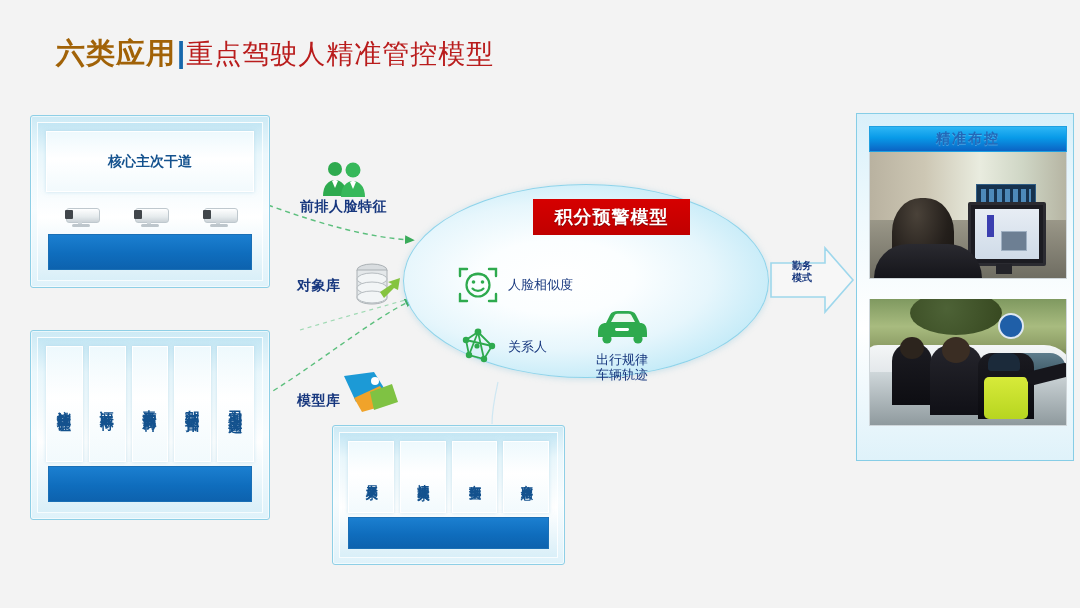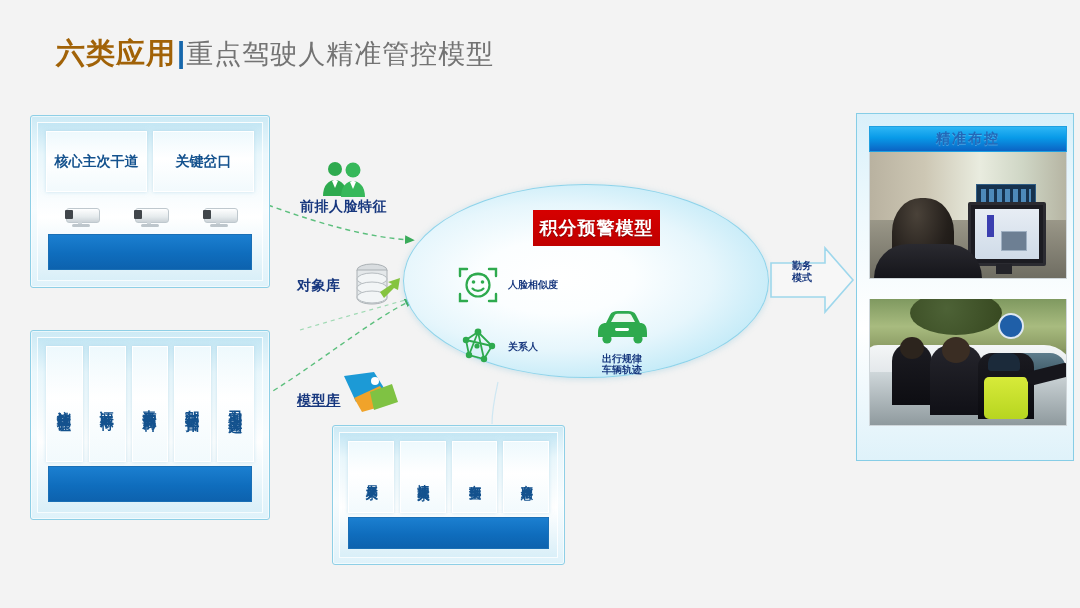--- a/index.html
+++ b/index.html
@@ -11,21 +11,21 @@
   }
   .slide{position:absolute;inset:0;background:#f3f3f3;}
 
   
   .title-wrap{position:absolute;left:56px;top:34px;display:flex;align-items:baseline;}
   .title-strong{
     font-size:29px;font-weight:bold;color:#a16207;letter-spacing:1px;
     font-family:"Liberation Sans","DejaVu Sans",sans-serif;
   }
   .title-bar{font-size:29px;font-weight:bold;color:#1667ac;margin:0 1px;}
-  .title-rest{font-size:27px;color:#737373;letter-spacing:1px;font-weight:500;}
+  .title-rest{font-size:27px;color:#b91c1c;letter-spacing:1px;font-weight:500;}
 
   
   .panel{
     position:absolute;
     border:1px solid #8ecfe6;
     border-radius:3px;
     background:linear-gradient(180deg,#cdeaf5 0%,#eaf7fc 22%,#f7fcfe 55%,#dff2fa 100%);
     box-shadow:0 0 0 1px rgba(255,255,255,.6) inset;
     box-sizing:border-box;
   }
@@ -82,38 +82,38 @@
 
   
   .ellipse{
     position:absolute;left:403px;top:184px;width:364px;height:192px;
     border-radius:50%;
     background:radial-gradient(ellipse at 42% 48%,#ffffff 0%,#fbfeff 26%,#e6f6fc 52%,#bfe9f7 78%,#9ed9ef 100%);
     border:1px solid #8ed3ea;
     box-shadow:0 1px 6px rgba(120,190,215,.35);
   }
   .score-banner{
-    position:absolute;left:129px;top:25px;width:127px;height:36px;
+    position:absolute;left:129px;top:14px;width:157px;height:36px;
     background:linear-gradient(180deg,#d60000 0%,#c00000 100%);
     display:flex;align-items:center;justify-content:center;
     color:#ffffff;font-size:18px;font-weight:bold;letter-spacing:1px;
     text-shadow:0 1px 1px rgba(0,0,0,.35);
   }
   .ell-item{position:absolute;display:flex;align-items:center;gap:8px;}
-  .ell-label{color:#17377e;font-weight:bold;font-size:10px;line-height:1.12;}
+  .ell-label{color:#17377e;font-weight:normal;font-size:13px;line-height:1.12;}
   #ell-face{left:52px;top:78px;}
   #ell-rel{left:52px;top:140px;text-align:right;}
   #ell-car{left:190px;top:122px;flex-direction:column;}
   .ico{flex:0 0 auto;display:block;}
 
   
   .sidelabel{position:absolute;color:#17377e;font-weight:bold;font-size:14px;letter-spacing:.5px;}
   #lbl-face-feature{left:300px;top:198px;}
   #lbl-object-lib{left:297px;top:277px;}
-  #lbl-model-lib{left:297px;top:392px;text-decoration:underline;}
+  #lbl-model-lib{left:297px;top:392px;}
 
   .icon-people{position:absolute;left:320px;top:160px;}
   .icon-db{position:absolute;left:350px;top:262px;}
   .icon-model{position:absolute;left:340px;top:368px;}
 
   
   .connectors{position:absolute;left:0;top:0;width:1080px;height:608px;pointer-events:none;}
 
   
   .mode-arrow{position:absolute;left:769px;top:245px;width:86px;height:70px;}
@@ -208,21 +208,20 @@
     <path d="M268,205 C320,224 370,238 412,240" fill="none" stroke="#5cbf7d" stroke-width="1.4" stroke-dasharray="5 4" marker-end="url(#ah)"></path>
     <path d="M258,400 C310,370 370,320 412,300" fill="none" stroke="#5cbf7d" stroke-width="1.4" stroke-dasharray="5 4" marker-end="url(#ah)"></path>
     <path d="M300,330 C340,318 385,306 412,298" fill="none" stroke="#9fd9b3" stroke-width="1.2" stroke-dasharray="4 4"></path>
     <path d="M498,382 C494,400 492,412 492,424" fill="none" stroke="#cfe7f2" stroke-width="1.2"></path>
   </svg>
 
   <div class="panel" id="panel-roads">
     <div class="panel-inner">
       <div class="cards">
         <div class="card">核心主次干道</div>
-        <div class="card">关键岔口</div>
       </div>
       <div class="cam-row">
         <div class="cam-cell">
           <div class="cam">
             <div class="cam-body"></div>
               <div class="cam-lens"></div>
               <div class="cam-mount"></div>
               <div class="cam-base"></div>
           </div>
         </div>

